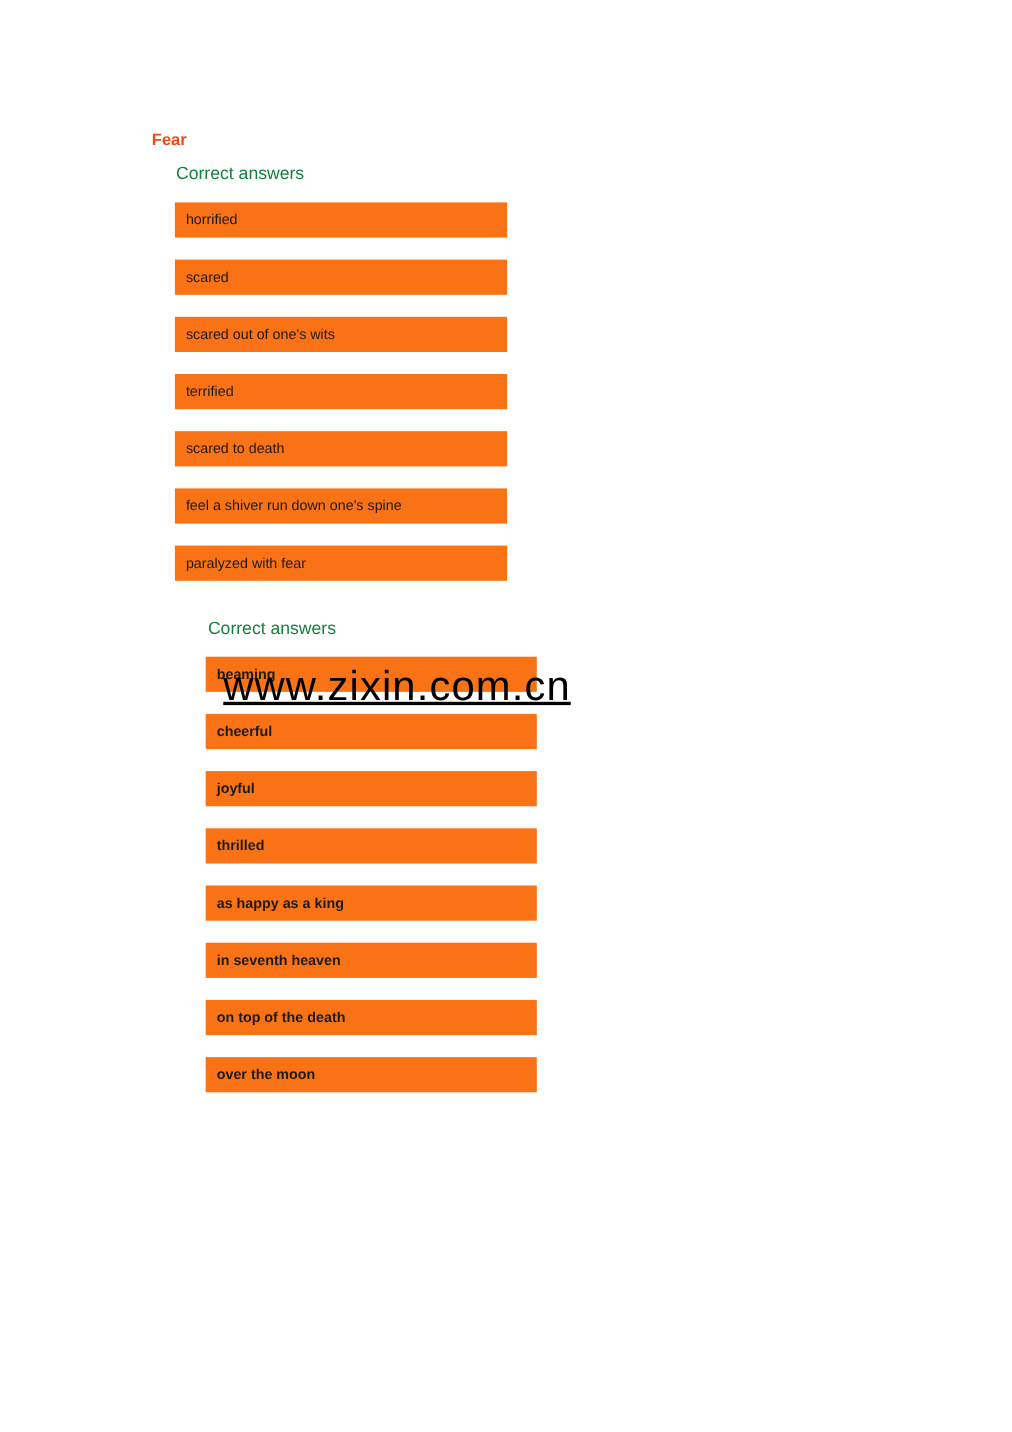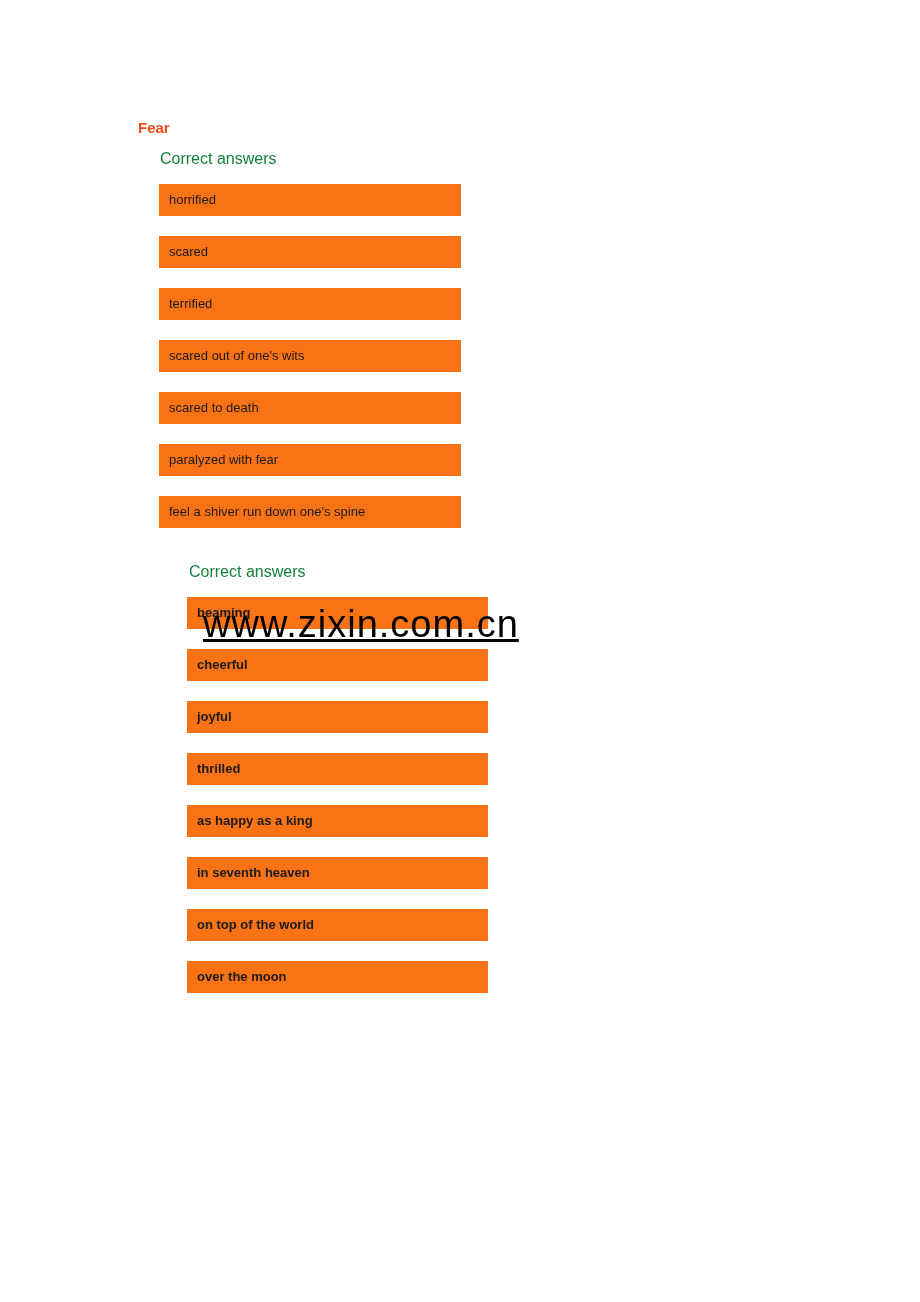--- a/index.html
+++ b/index.html
@@ -137,40 +137,40 @@
   <div id="content">
 
     <section class="section" id="section-fear">
       <h2 class="section-title">Fear</h2>
 
       <h3 class="subsection-title">Correct answers</h3>
 
       <ul class="answer-list">
         <li class="answer-item">horrified</li>
         <li class="answer-item">scared</li>
+        <li class="answer-item">scared out of one's wits</li>
         <li class="answer-item">terrified</li>
-        <li class="answer-item">scared out of one's wits</li>
         <li class="answer-item">scared to death</li>
+        <li class="answer-item">feel a shiver run down one's spine</li>
         <li class="answer-item">paralyzed with fear</li>
-        <li class="answer-item">feel a shiver run down one's spine</li>
       </ul>
     </section>
 
     <section class="section" id="section-happiness">
 
       <h3 class="subsection-title">Correct answers</h3>
 
       <ul class="answer-list">
         <li class="answer-item">beaming</li>
         <li class="answer-item">cheerful</li>
         <li class="answer-item">joyful</li>
         <li class="answer-item">thrilled</li>
         <li class="answer-item">as happy as a king</li>
         <li class="answer-item">in seventh heaven</li>
-        <li class="answer-item">on top of the world</li>
+        <li class="answer-item">on top of the death</li>
         <li class="answer-item">over the moon</li>
       </ul>
     </section>
 
   </div>
 
   <div id="watermark">www.zixin.com.cn</div>
 
 </div>
 

